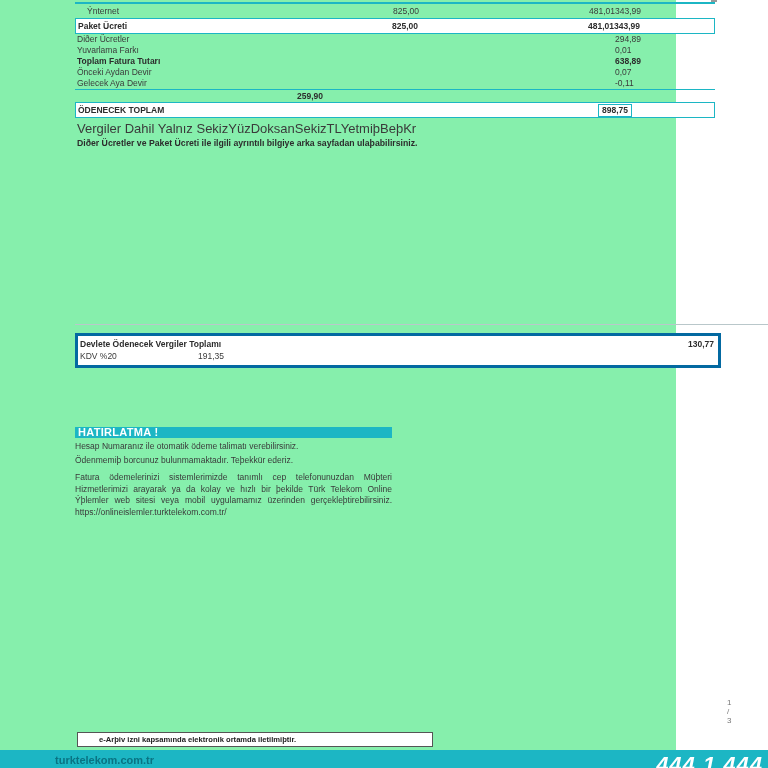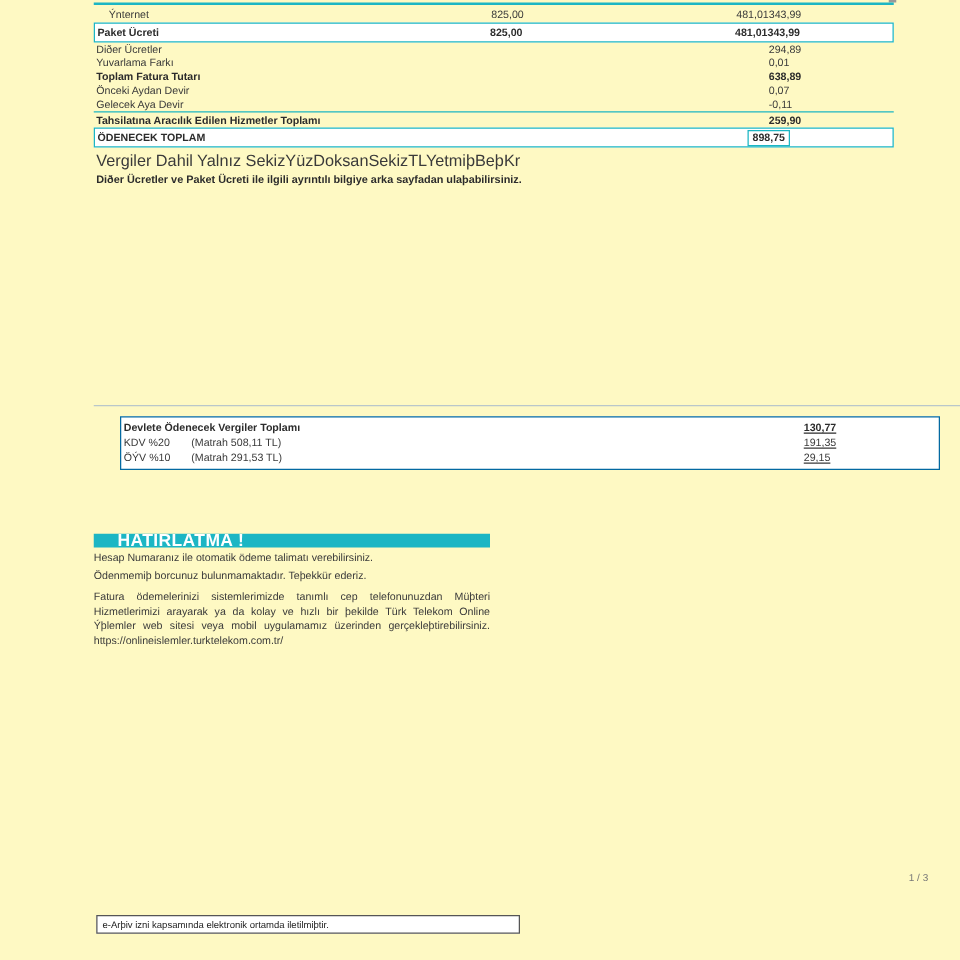--- a/index.html
+++ b/index.html
@@ -1,56 +1,56 @@
 <!DOCTYPE html>
 <html><head>
 <meta charset="utf-8">
 <style>
   html,body{margin:0;padding:0;}
   body{
     width:768px;height:768px;background:#ffffff;overflow:hidden;
     font-family:"Liberation Sans", sans-serif;color:#3a3a3a;position:relative;
   }
-  .page{position:relative;width:768px;height:768px;background:#fef9c3;}
+  .page{position:relative;width:676px;height:768px;background:#86efac;}
 
   
   .summary{position:absolute;left:75px;top:2px;width:640px;font-size:8.5px;}
   .srow{display:flex;align-items:center;height:11px;line-height:11px;}
   .srow .lbl{flex:1;white-space:nowrap;overflow:hidden;padding-left:2px;}
   .srow .c1{width:90px;text-align:left;}
   .srow .c2{width:100px;text-align:right;padding-left:32px;}
   .srow .c3{width:98px;text-align:left;padding-right:2px;}
   .indent{padding-left:12px !important;}
   .bold{font-weight:bold;color:#2c2c2c;}
   .row-topline{border-top:2px solid #1cb6c4;height:14px;}
   .row-box{border:1.5px solid #1cb6c4;height:14px;background:#fff;}
   .row-sepline{border-top:1.5px solid #1cb6c4;height:12px;}
   .val-box{border:1.5px solid #1cb6c4;padding:0 3px;display:inline-block;line-height:11px;}
 
   .amount-words{position:absolute;left:77px;top:121px;font-size:13px;color:#3a3a3a;}
   .note-bold{position:absolute;left:77px;top:138px;font-size:8.7px;font-weight:bold;color:#2c2c2c;}
 
   
   .pre-tax-line{position:absolute;left:75px;top:324px;width:693px;height:1px;background:#b9c7ca;}
-  .taxes{position:absolute;left:75px;top:333px;width:638px;border:1px solid #0369a1;font-size:8.5px;background:#fff;padding:2px 16px 3px 0;margin-left:21px;}
+  .taxes{position:absolute;left:75px;top:333px;width:638px;border:3px solid #0369a1;font-size:8.5px;background:#fff;padding:2px 2px 3px 0;}
   .trow{display:flex;align-items:center;height:12px;line-height:12px;padding:0 2px;}
   .trow .tname{width:54px;white-space:nowrap;}
   .trow .tbase{flex:1;white-space:nowrap;}
-  .trow .tval{width:90px;text-decoration:underline;}
+  .trow .tval{width:90px;text-align:right;}
 
   
   .reminder{position:absolute;left:75px;top:427px;width:317px;font-size:8.5px;}
-  .rem-banner{background:#1cb6c4;color:#ffffff;font-weight:bold;font-size:14px;height:11px;line-height:11px;padding-left:19px;letter-spacing:.3px;}
+  .rem-banner{background:#1cb6c4;color:#ffffff;font-weight:bold;font-size:11px;height:11px;line-height:11px;padding-left:3px;letter-spacing:.3px;}
   .rem-line{margin-top:3px;line-height:11px;color:#3a3a3a;}
   .rem-para{margin-top:6px;line-height:11.5px;text-align:justify;color:#3a3a3a;}
 
   
   .page-num{position:absolute;left:727px;top:698px;font-size:8px;color:#777;}
   .earsiv{position:absolute;left:77px;top:732px;width:333px;height:13px;border:1px solid #555;
-          font-size:7.6px;font-weight:normal;color:#222;line-height:13px;padding-left:4px;background:#fff;}
+          font-size:7.6px;font-weight:bold;color:#222;line-height:13px;padding-left:21px;background:#fff;}
   .footer{position:absolute;left:0;top:750px;width:768px;height:18px;background:#1cb6c4;overflow:hidden;}
   .footer .site{position:absolute;left:55px;top:4px;font-size:11px;font-weight:bold;color:#0a7383;}
   .footer .phone{position:absolute;right:5px;top:2px;font-size:22px;font-weight:bold;font-style:italic;color:#ffffff;letter-spacing:1px;}
 
   .artifact{position:absolute;background:#999;}
 </style>
 </head>
 <body>
 
 <div class="page">
@@ -102,21 +102,20 @@
     </div>
 
     <div class="srow">
       <span class="lbl">Gelecek Aya Devir</span>
       <span class="c1"></span>
         <span class="c2"></span>
       <span class="c3">-0,11</span>
     </div>
 
     <div class="srow row-sepline bold">
-      <span class="lbl">Tahsilatına Aracılık Edilen Hizmetler Toplamı</span>
       <span class="c1"></span>
         <span class="c2"></span>
       <span class="c3">259,90</span>
     </div>
 
     <div class="srow row-box bold">
       <span class="lbl">ÖDENECEK TOPLAM</span>
       <span class="c1"></span>
         <span class="c2"></span>
       <span class="c3" style="padding-right:18px;"><span class="val-box">898,75</span></span>
@@ -127,35 +126,33 @@
   <div class="note-bold">Diðer Ücretler ve Paket Ücreti ile ilgili ayrıntılı bilgiye arka sayfadan ulaþabilirsiniz.</div>
 
   <div class="pre-tax-line"></div>
   <div class="taxes">
     <div class="trow bold">
       <span class="tname" style="width:auto;flex:1;">Devlete Ödenecek Vergiler Toplamı</span>
       <span class="tval">130,77</span>
     </div>
     <div class="trow">
       <span class="tname">KDV %20</span>
-      <span class="tbase">(Matrah 508,11 TL)</span>
       <span class="tval">191,35</span>
-    </div>
-    <div class="trow">
-      <span class="tname">ÖÝV  %10</span>
-      <span class="tbase">(Matrah 291,53 TL)</span>
-      <span class="tval">29,15</span>
     </div>
   </div>
 
   <div class="reminder">
     <div class="rem-banner">HATIRLATMA !</div>
     <div class="rem-line">Hesap Numaranız ile otomatik ödeme talimatı verebilirsiniz.</div>
     <div class="rem-line">Ödenmemiþ borcunuz bulunmamaktadır. Teþekkür ederiz.</div>
     <div class="rem-para">Fatura ödemelerinizi sistemlerimizde tanımlı cep telefonunuzdan Müþteri Hizmetlerimizi arayarak ya da kolay ve hızlı bir þekilde Türk Telekom Online Ýþlemler web sitesi veya mobil uygulamamız üzerinden gerçekleþtirebilirsiniz. https://onlineislemler.turktelekom.com.tr/</div>
   </div>
 
   <div class="page-num">1 / 3</div>
 
   <div class="earsiv">e-Arþiv izni kapsamında elektronik ortamda iletilmiþtir.</div>
 
+  <div class="footer">
+    <span class="site">turktelekom.com.tr</span>
+    <span class="phone">444 1 444</span>
+  </div>
 
 </div>
 
 </body></html>

